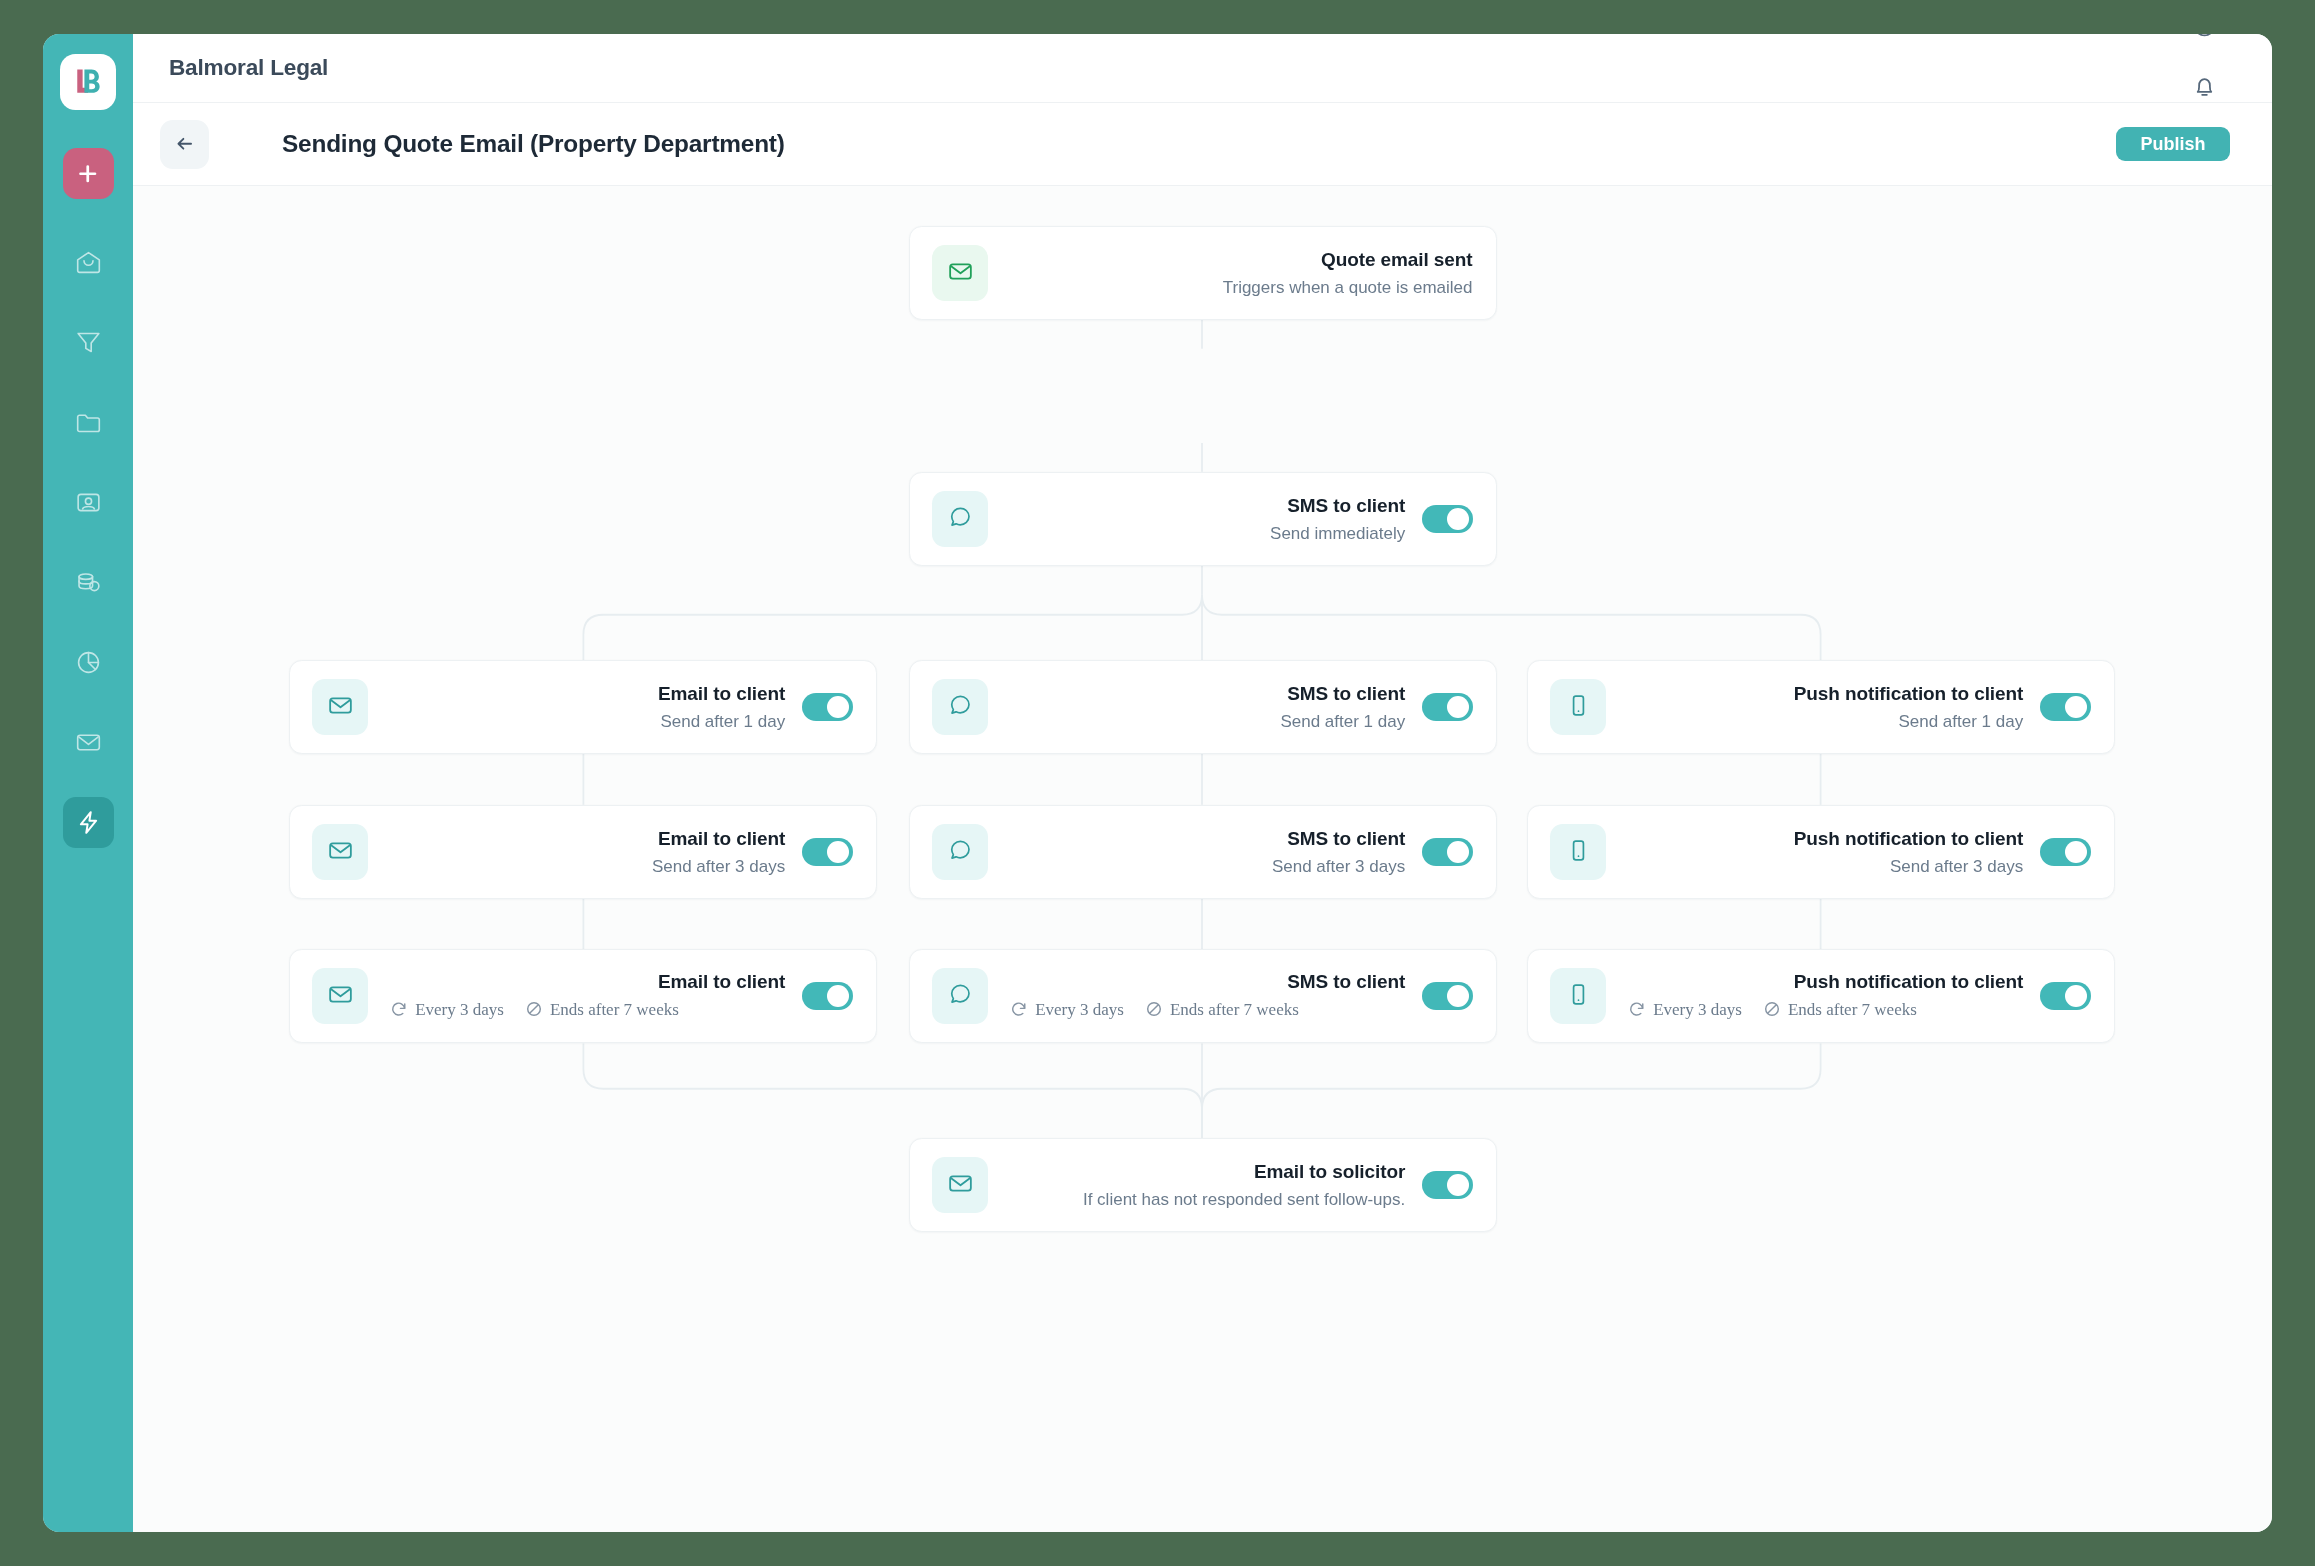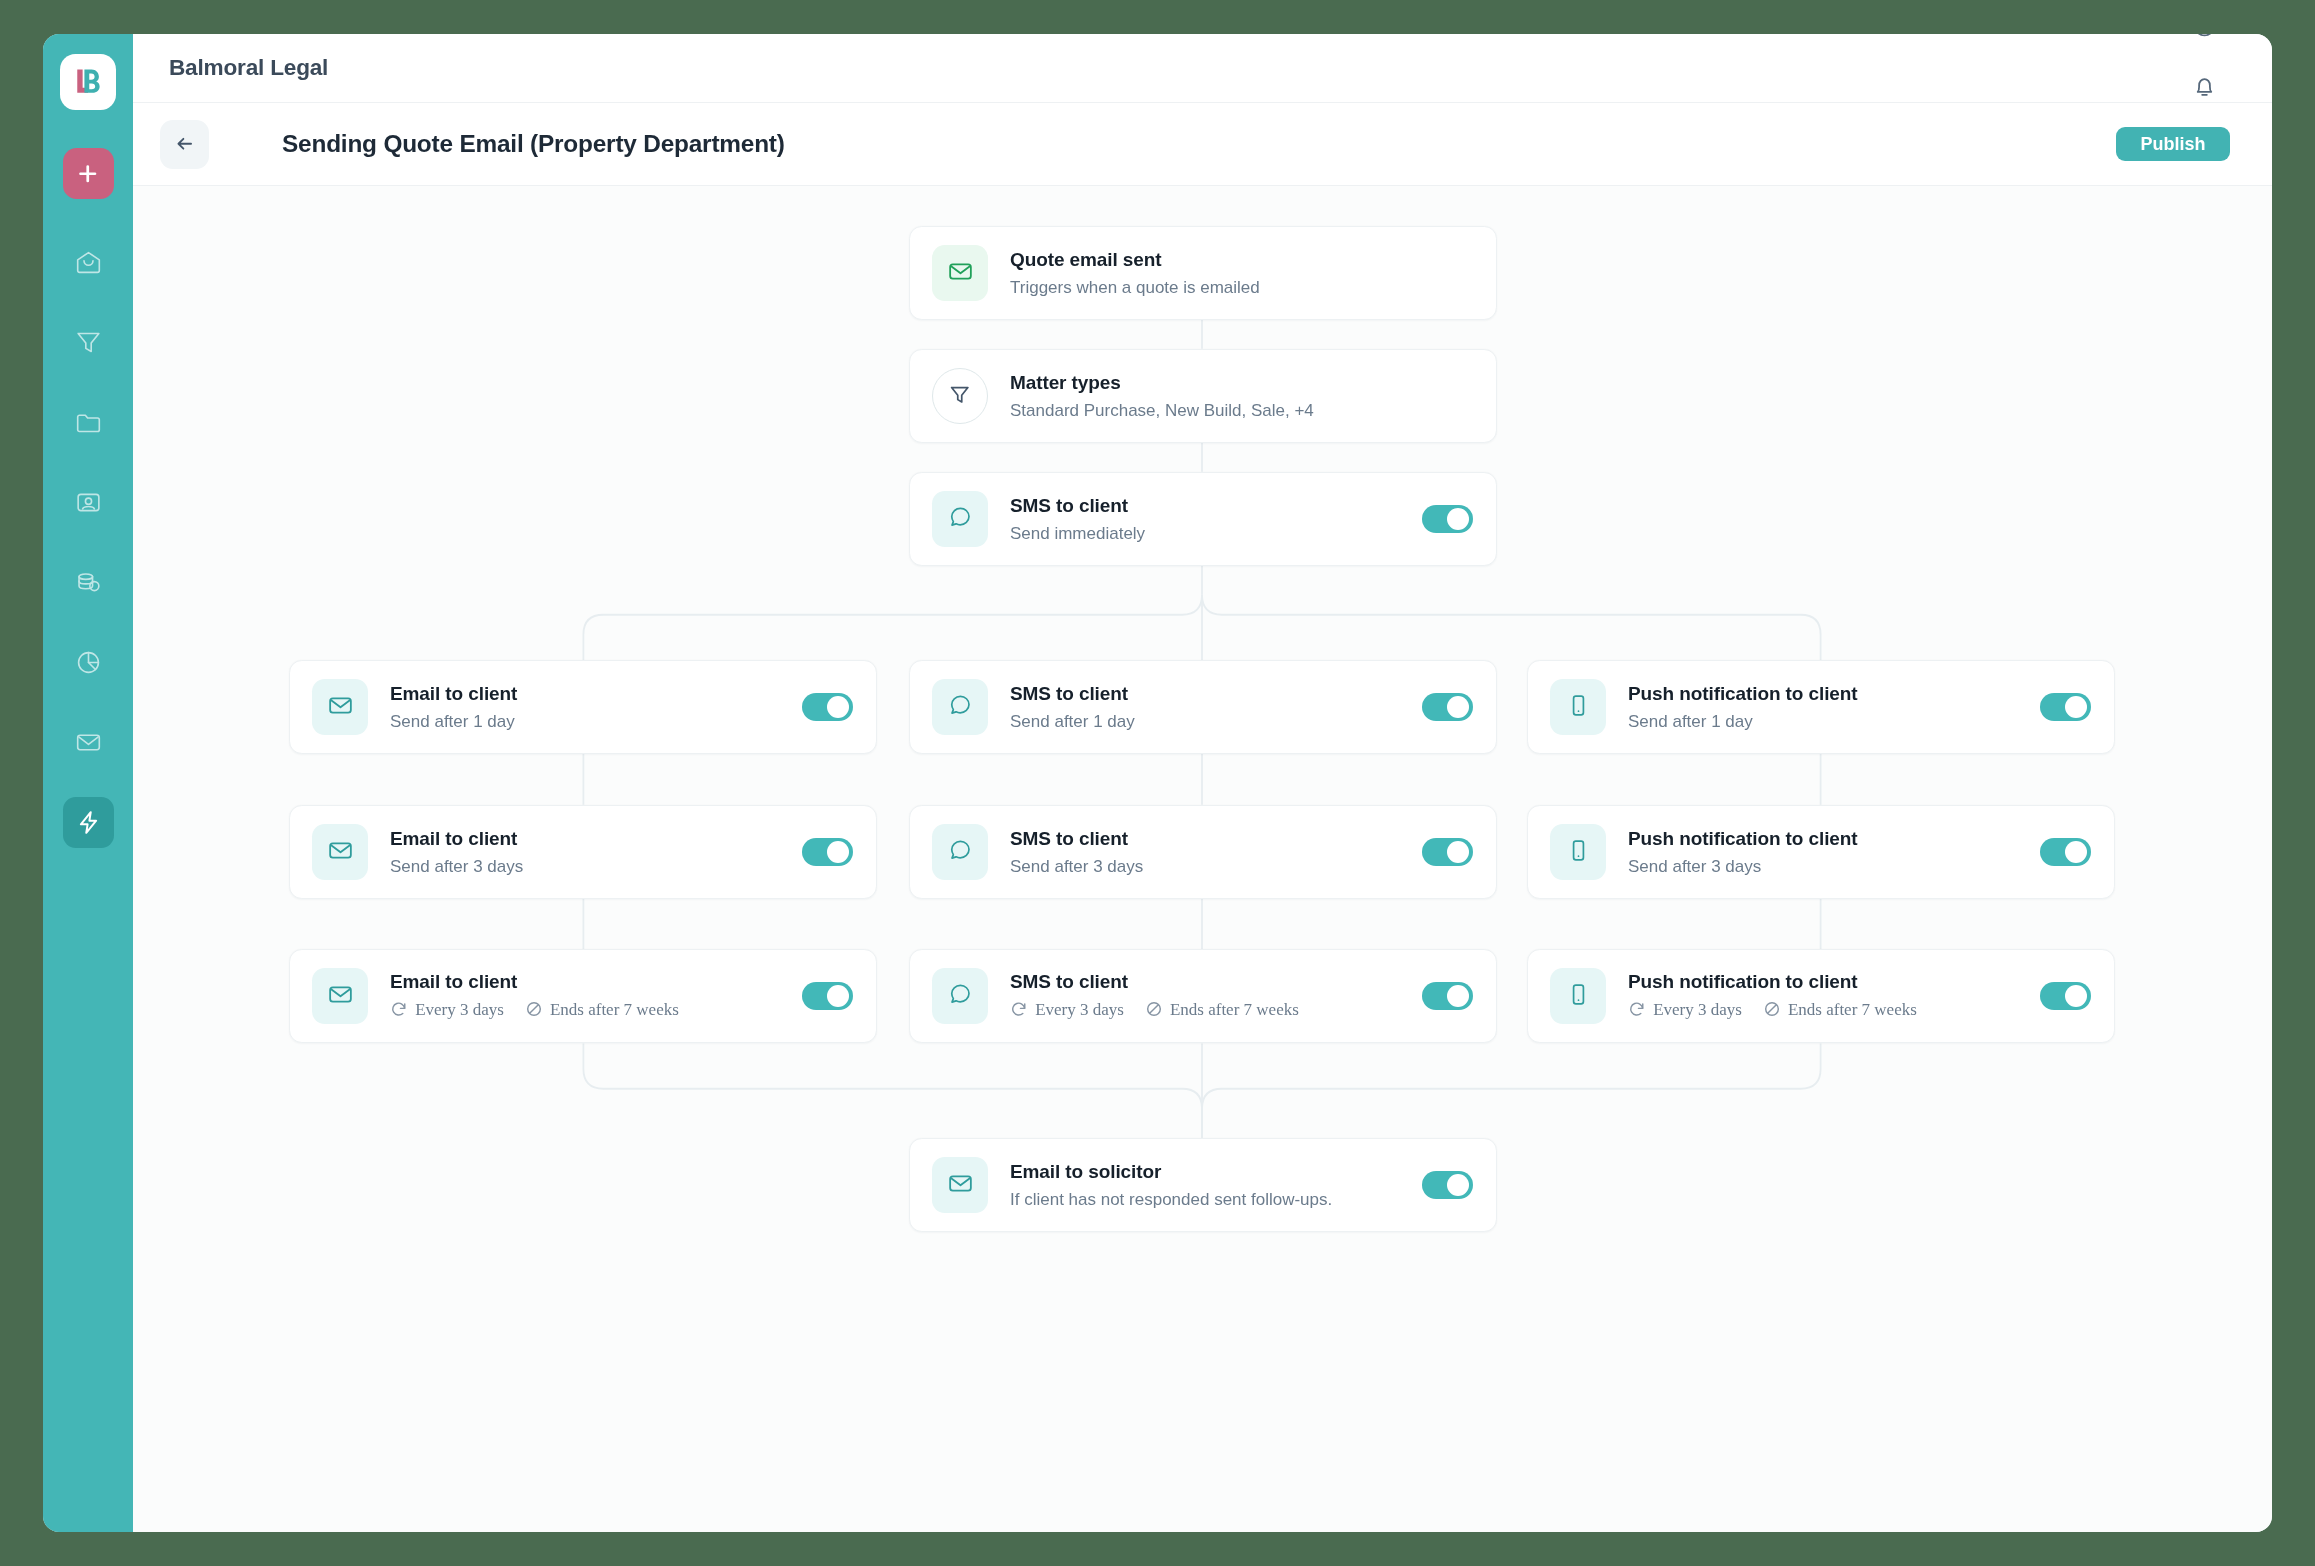--- a/index.html
+++ b/index.html
@@ -217,20 +217,21 @@
   .node-icon.ring  {
     background: #ffffff;
     border: 0.9px solid #dfe8ea;
     border-radius: 50%;
   }
 
   .node-body {
     margin-left: 22px;
     flex: 1;
     min-width: 0;
+    text-align: right;
   }
   .node-title {
     font-size: 19px;
     font-weight: bold;
     color: #16202b;
     line-height: 1.25;
     letter-spacing: -0.1px;
   }
   .node-sub {
     font-size: 17px;
@@ -460,33 +461,20 @@
                 <path d="M5 9.4 L15 17 L25 9.4"></path>
               </svg>
             </span>
           </div>
           <div class="node-body">
             <div class="node-title">Quote email sent</div>
             <div class="node-sub">Triggers when a quote is emailed</div>
           </div>
         </div>
 
-        <div class="node" style="left:776px; top:163px; width:588px; height:94px;">
-          <div class="node-icon ring">
-            <span>
-              <svg width="23.5" height="23.5" viewBox="0 0 26 26" fill="none" stroke="#44566a" stroke-width="1.9" stroke-linecap="round" stroke-linejoin="round">
-                <path d="M4 5 L22 5 L15.2 13.6 L15.2 21 L10.8 18.4 L10.8 13.6 Z"></path>
-              </svg>
-            </span>
-          </div>
-          <div class="node-body">
-            <div class="node-title">Matter types</div>
-            <div class="node-sub">Standard Purchase, New Build, Sale, +4</div>
-          </div>
-        </div>
 
         <div class="node" style="left:776px; top:286px; width:588px; height:94px;">
           <div class="node-icon teal">
             <span>
               <svg width="25" height="25" viewBox="0 0 28 28" fill="none" stroke="#2f9c9c" stroke-width="1.9" stroke-linecap="round" stroke-linejoin="round">
                 <path d="M23.5 13 C23.5 18.2 19 22.2 13.6 22.2 C11.9 22.2 10.3 21.8 9 21.1
                          L4.5 22.5 L6 18.6 C4.9 17 4.2 15.1 4.2 13 C4.2 7.8 8.5 3.8 13.9 3.8
                          C19.2 3.8 23.5 7.8 23.5 13 Z"></path>
               </svg>
             </span>

